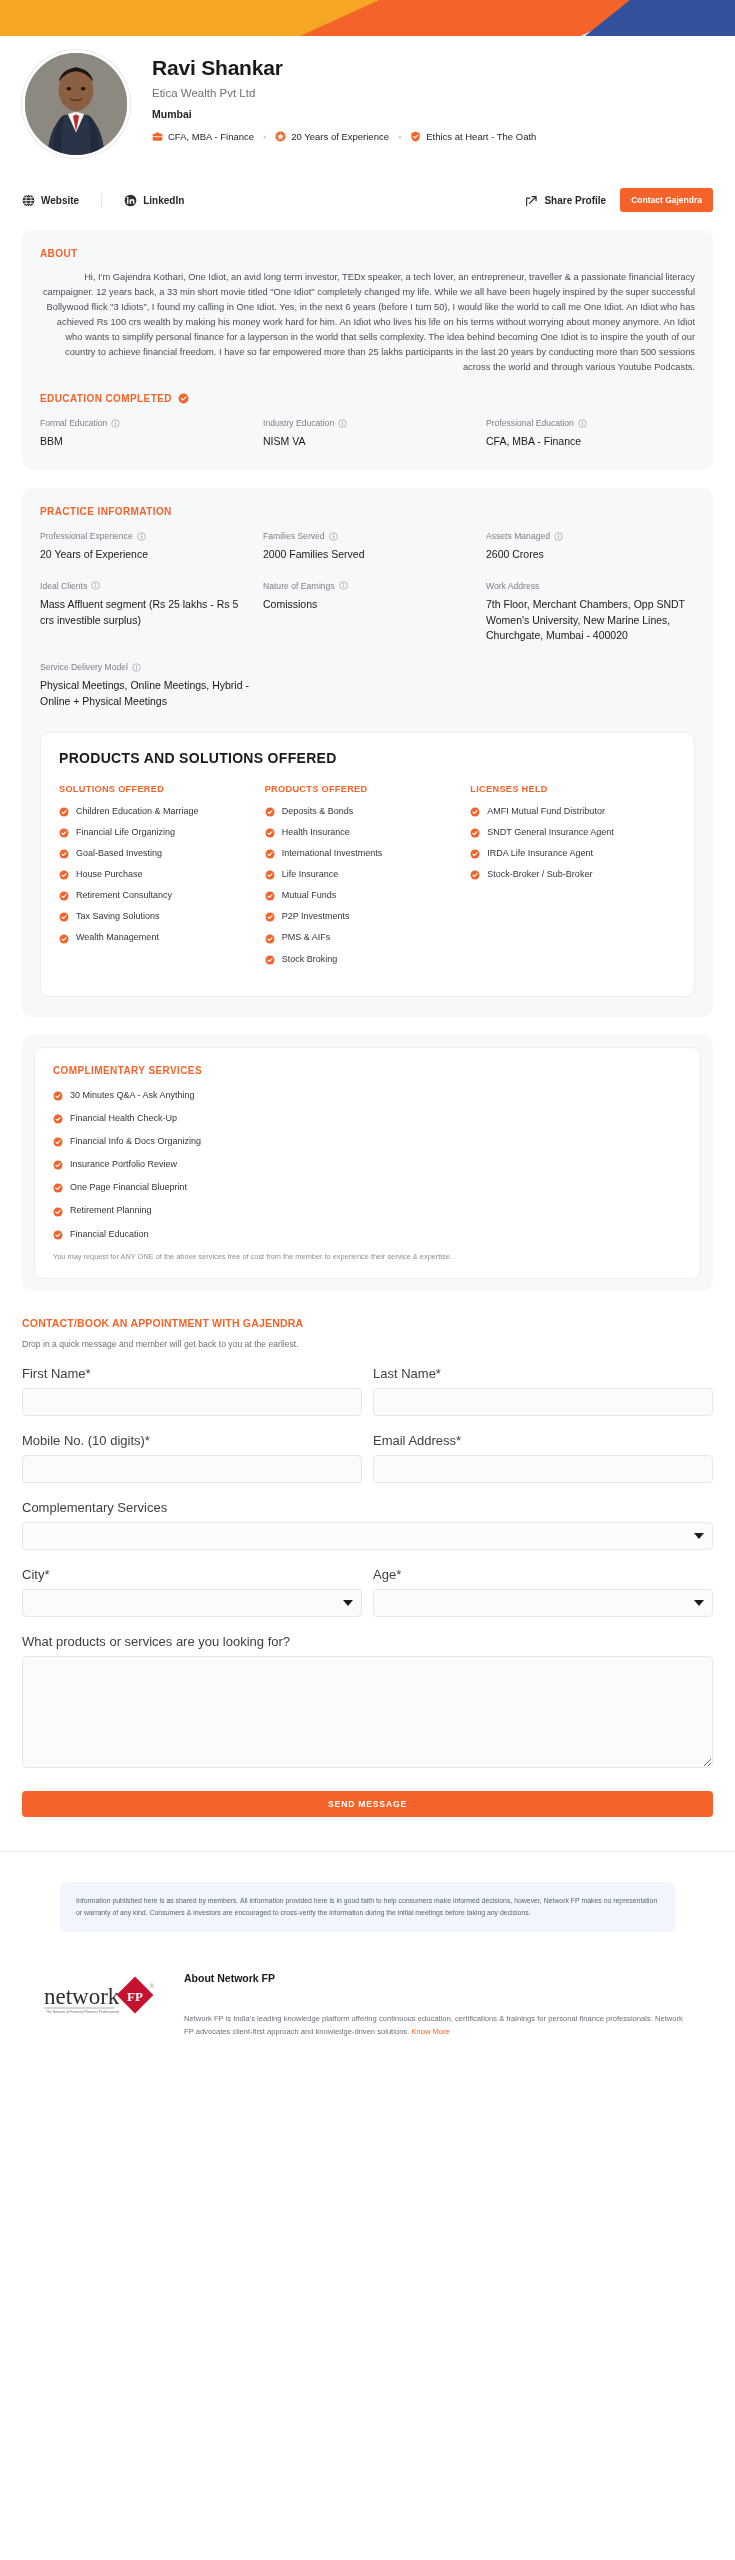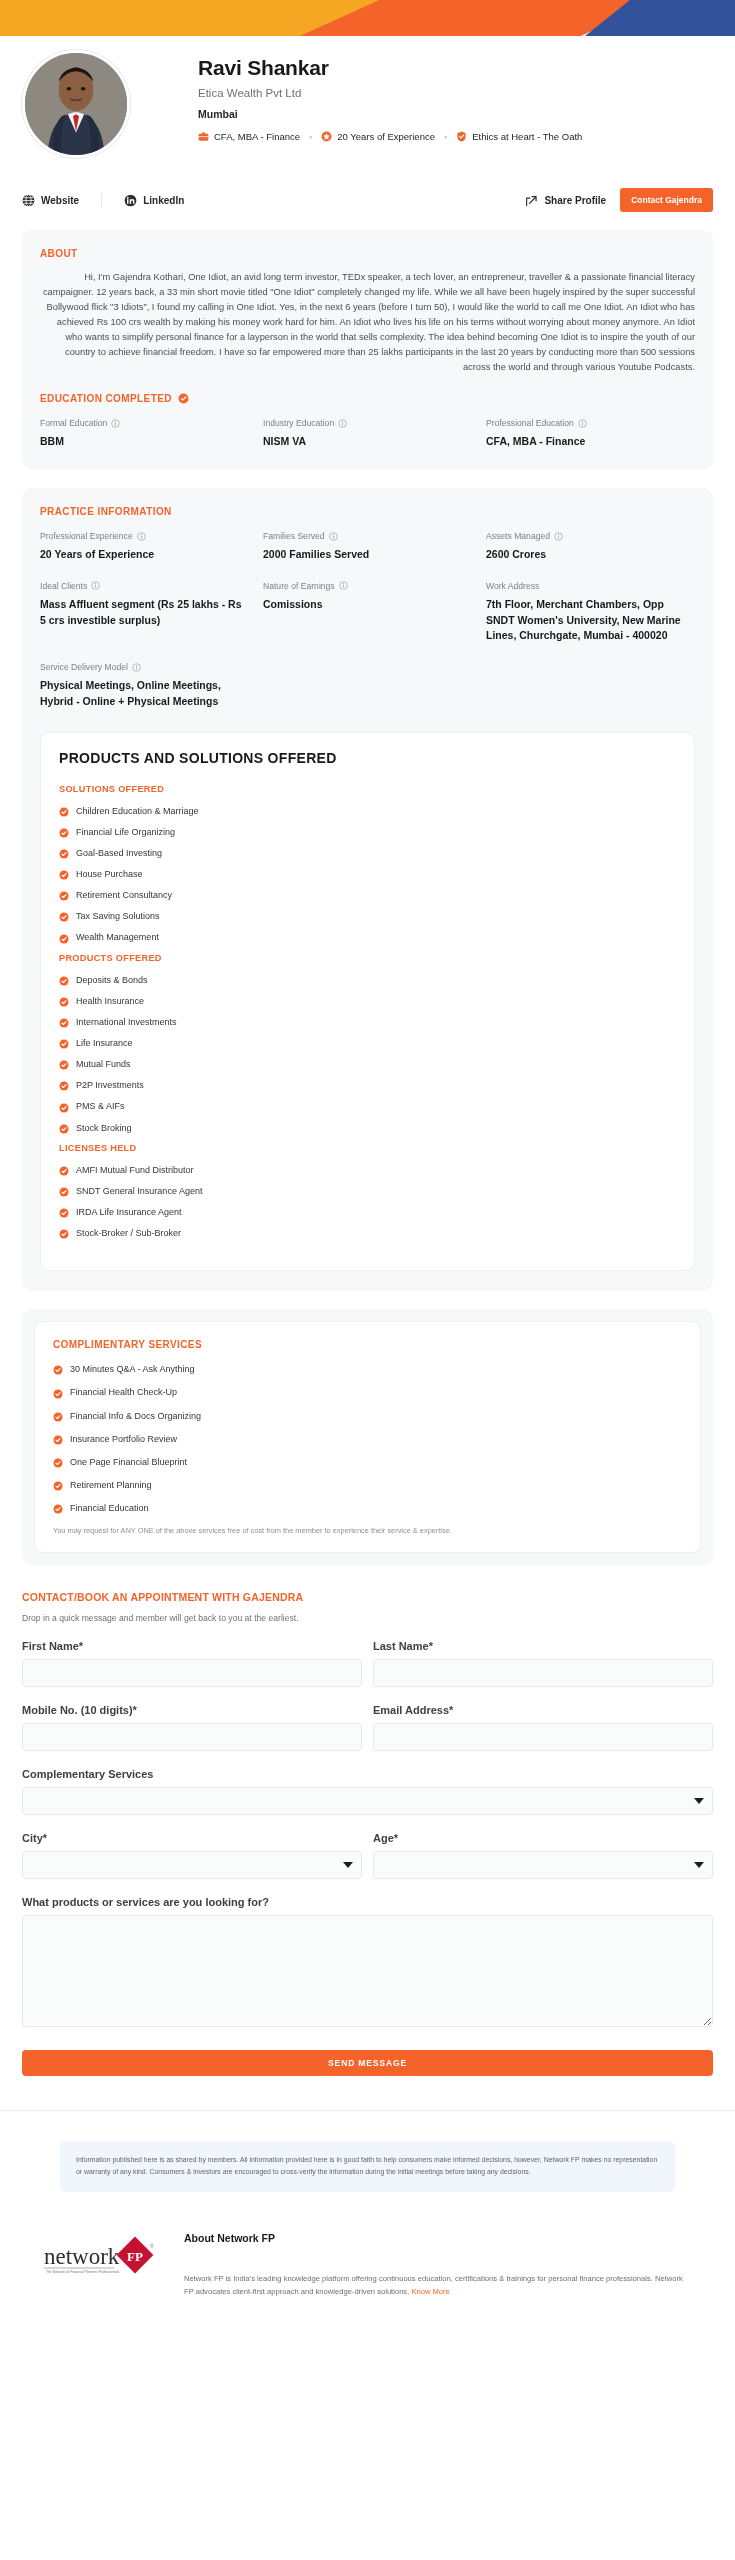--- a/index.html
+++ b/index.html
@@ -23,21 +23,21 @@
     background: #f4642a;
     clip-path: polygon(22% 0, 100% 0, 78% 100%, 0 100%);
   }
   .banner .b-blue {
     position: absolute; top: 0; left: 585px; width: 150px; height: 36px;
     background: #34519b;
     clip-path: polygon(30% 0, 100% 0, 100% 100%, 0 100%);
   }
 
   
-  .profile-head { padding: 10px 22px 0 22px; display: flex; align-items: flex-start; gap: 46px; }
+  .profile-head { padding: 10px 22px 0 22px; display: flex; align-items: flex-start; }
   .avatar {
     width: 108px; height: 108px; border-radius: 50%; flex: 0 0 108px;
     overflow: hidden; border: 3px solid #ffffff; margin-top: 4px;
     box-shadow: 0 0 0 1px #e9e9e9;
     position: relative; background: #9a9086;
   }
   .avatar svg { display: block; width: 100%; height: 100%; }
   .head-info { padding-left: 22px; padding-top: 10px; flex: 1; }
   .person-name { font-size: 21px; font-weight: bold; letter-spacing: -0.2px; color: #18191b; }
   .firm-name { font-size: 11.5px; color: #6d7177; margin-top: 7px; }
@@ -79,30 +79,30 @@
     font-size: 9.3px; line-height: 1.62; color: #4a4f55; margin-top: 11px; text-align: right;
   }
 
   .grid3 { display: flex; margin-top: 14px; }
   .grid3 > .col { flex: 1; padding-right: 14px; }
   .grid3 > .col:last-child { padding-right: 0; }
   .field-label {
     font-size: 8.6px; color: #7b8088; display: flex; align-items: center;
   }
   .field-label .iinfo { width: 9px; height: 9px; margin-left: 4px; display: block; flex: 0 0 9px; }
-  .field-value { font-size: 10.5px; font-weight: bold; color: #17191c; margin-top: 6px; line-height: 1.5; }
+  .field-value { font-size: 10.5px; font-weight: normal; color: #17191c; margin-top: 6px; line-height: 1.5; }
   .row-gap { margin-top: 18px; }
 
   
   .inner-box {
     background: #ffffff; border: 1px solid #eceef0; border-radius: 9px;
     margin-top: 22px; padding: 17px 18px 22px 18px;
   }
   .inner-title { font-size: 14px; font-weight: bold; color: #17191c; letter-spacing: 0.3px; }
-  .cols3 { display: flex; margin-top: 18px; flex-direction: column; }
+  .cols3 { display: flex; margin-top: 18px; }
   .cols3 > div { flex: 1; padding-right: 10px; }
   .col-head { color: #f4642a; font-size: 9.2px; font-weight: bold; letter-spacing: 0.3px; }
   ul.ticks { list-style: none; margin-top: 11px; }
   ul.ticks li {
     display: flex; align-items: flex-end; font-size: 9px; color: #33373c;
     margin-bottom: 9px; line-height: 1.35;
   }
   ul.ticks li .tk { width: 10px; height: 10px; margin-right: 7px; flex: 0 0 10px; margin-top: 1px; display: block; }
 
   
@@ -110,21 +110,21 @@
   ul.ticks.wide li { font-size: 9px; margin-bottom: 11px; }
   .comp-note { font-size: 7.4px; color: #8b9097; margin-top: 9px; line-height: 1.5; }
 
   
   .form-sec { padding: 26px 22px 0 22px; }
   .form-title { color: #f4642a; font-size: 10.5px; font-weight: bold; letter-spacing: 0.2px; }
   .form-sub { font-size: 8.6px; color: #6d7177; margin-top: 10px; }
   .frow { display: flex; margin-top: 17px; }
   .fcol { flex: 1; padding-right: 11px; }
   .fcol:last-child { padding-right: 0; }
-  .flabel { font-size: 11px; color: #3d4146; font-weight: bold; }
+  .flabel { font-size: 13px; color: #3d4146; font-weight: normal; }
   .finput {
     width: 100%; height: 28px; margin-top: 7px; border: 1px solid #e6e8ea;
     background: #fafbfb; border-radius: 4px; padding: 0 8px;
     font-size: 9px; font-family: "Liberation Sans", sans-serif; color: #2b2f33;
   }
   .fselect-wrap { position: relative; margin-top: 7px; }
   .fselect {
     width: 100%; height: 28px; border: 1px solid #e6e8ea; background: #fafbfb;
     border-radius: 4px; padding: 0 26px 0 8px; font-size: 9px; color: #2b2f33;
     appearance: none; -webkit-appearance: none;

